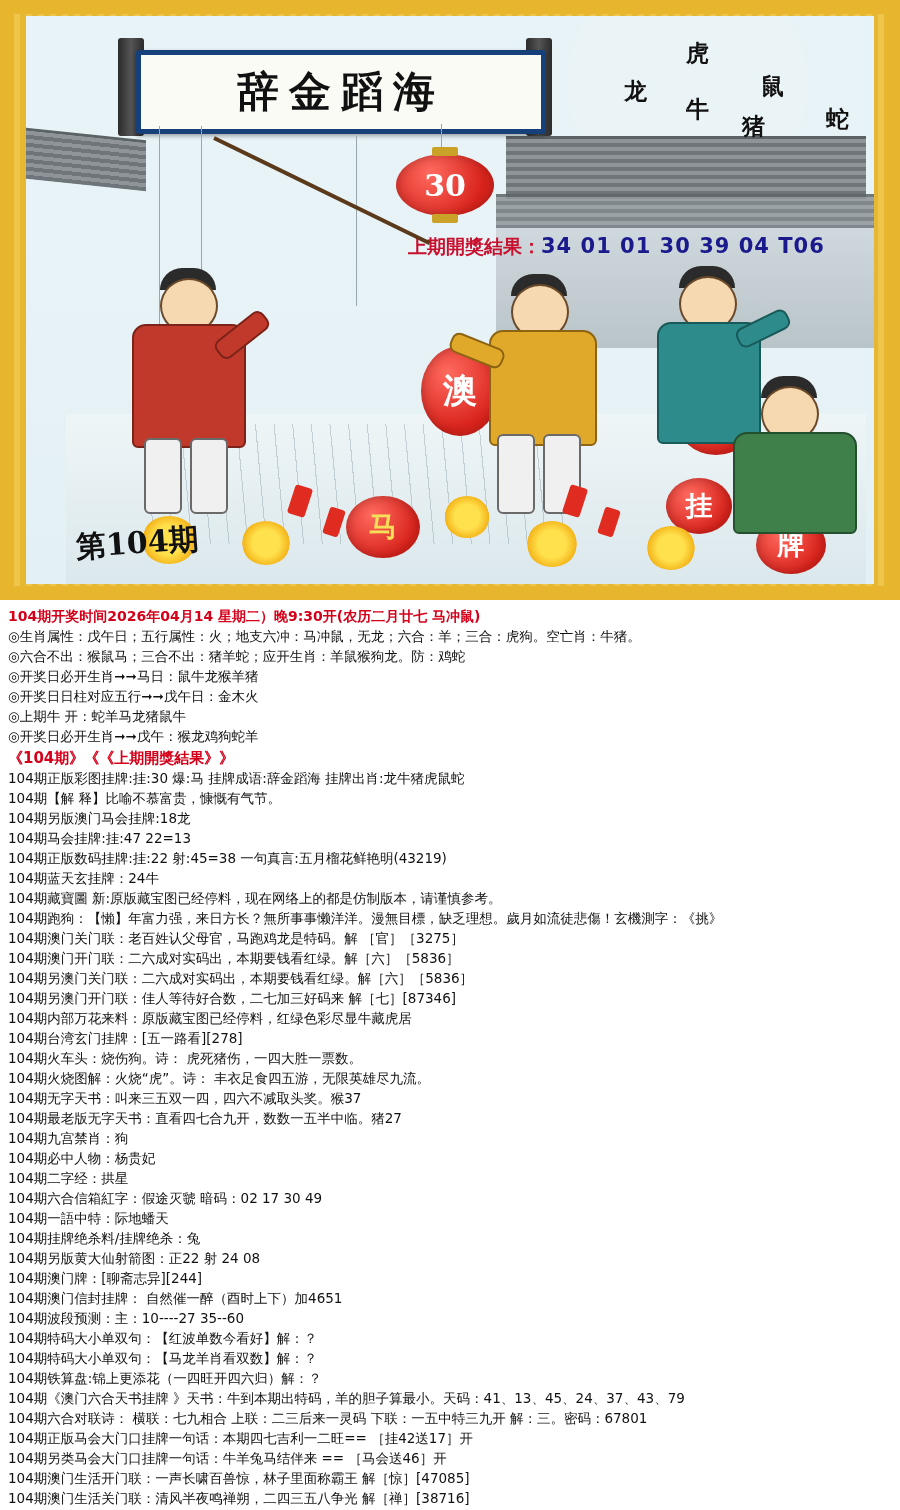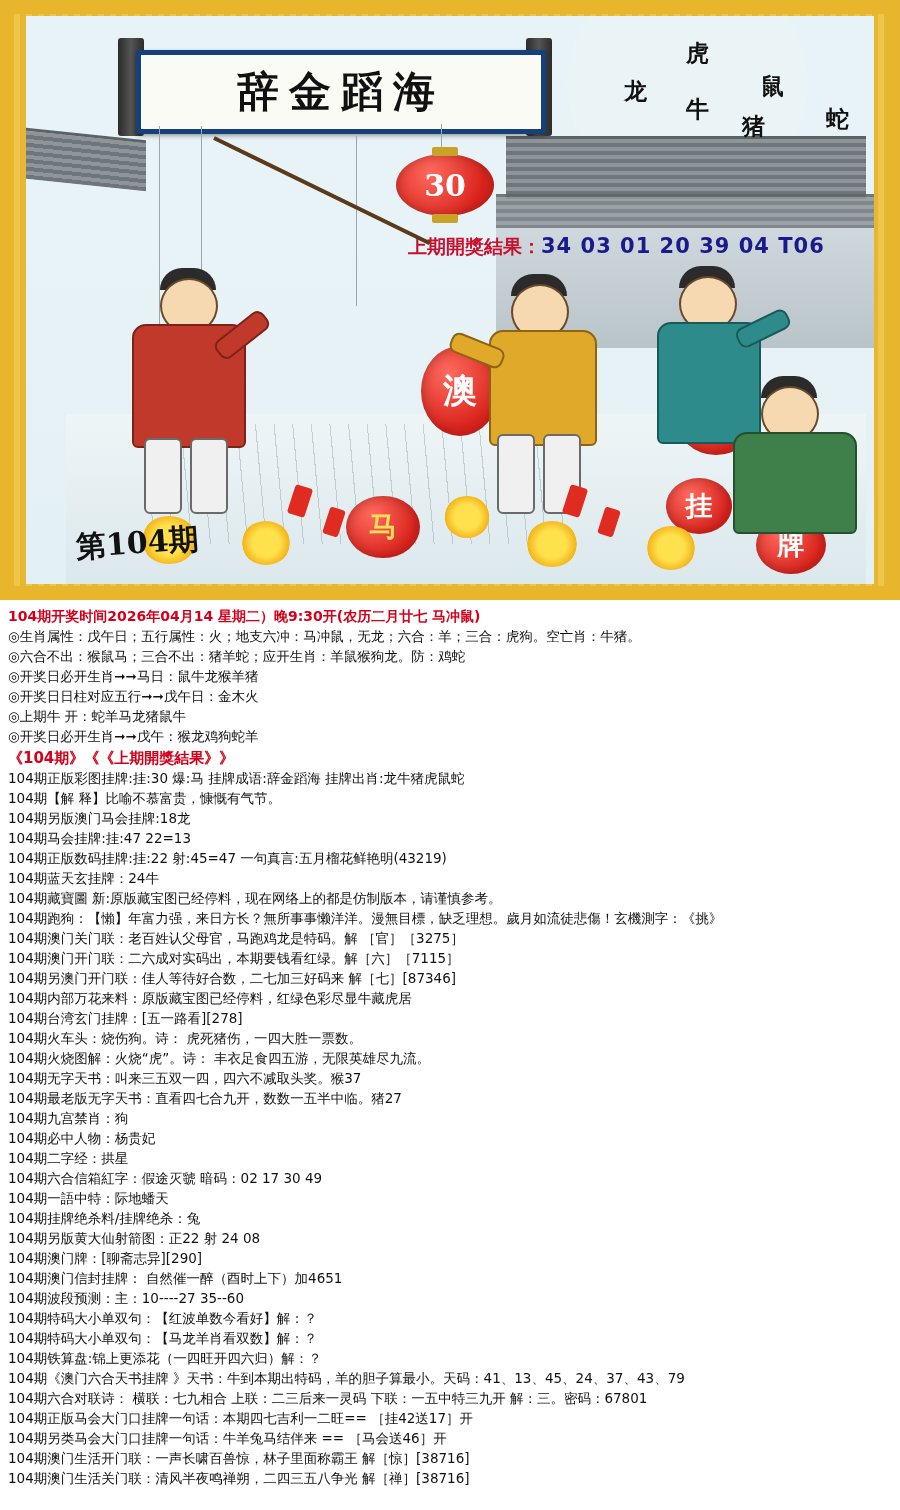--- a/index.html
+++ b/index.html
@@ -211,21 +211,21 @@
     </div>
 
     <div class="zodiac" style="left:660px;top:22px;">虎</div>
     <div class="zodiac" style="left:598px;top:60px;">龙</div>
     <div class="zodiac" style="left:735px;top:55px;">鼠</div>
     <div class="zodiac" style="left:660px;top:78px;">牛</div>
     <div class="zodiac" style="left:800px;top:88px;">蛇</div>
     <div class="zodiac" style="left:716px;top:95px;">猪</div>
 
     <div class="result-line">
-      <span>上期開獎結果：</span><span class="nums">34 03 01 20 39 04 T06</span>
+      <span>上期開獎結果：</span><span class="nums">34 01 01 30 39 04 T06</span>
     </div>
 
     <div class="pole"></div>
 
     <div class="figure" style="left:90px;top:250px;width:150px;height:250px;">
       <div class="hair" style="left:44px;top:2px;"></div>
       <div class="head" style="left:44px;top:12px;"></div>
       <div class="body" style="left:16px;top:58px;width:110px;height:120px;background:#c0392b;border:2px solid #7b2318;"></div>
       <div class="arm" style="left:96px;top:58px;width:56px;height:18px;background:#c0392b;border:2px solid #7b2318;transform:rotate(-38deg);"></div>
       <div class="leg" style="left:28px;top:172px;width:34px;height:72px;"></div>
@@ -277,45 +277,46 @@
   <div class="line">◎开奖日日柱对应五行➞➞戊午日：金木火</div>
   <div class="line">◎上期牛 开：蛇羊马龙猪鼠牛</div>
   <div class="line">◎开奖日必开生肖➞➞戊午：猴龙鸡狗蛇羊</div>
 
   <div class="line sec-title">《104期》《《上期開獎結果》》</div>
 
   <div class="line">104期正版彩图挂牌:挂:30 爆:马 挂牌成语:辞金蹈海 挂牌出肖:龙牛猪虎鼠蛇</div>
   <div class="line">104期【解 释】比喻不慕富贵，慷慨有气节。</div>
   <div class="line">104期另版澳门马会挂牌:18龙</div>
   <div class="line">104期马会挂牌:挂:47 22=13</div>
-  <div class="line">104期正版数码挂牌:挂:22 射:45=47 一句真言:五月榴花鲜艳明(43219)</div>
+  <div class="line">104期正版数码挂牌:挂:22 射:45=38 一句真言:五月榴花鲜艳明(43219)</div>
   <div class="line">104期蓝天玄挂牌：24牛</div>
   <div class="line">104期藏寶圖 新:原版藏宝图已经停料，现在网络上的都是仿制版本，请谨慎参考。</div>
   <div class="line">104期跑狗：【懶】年富力强，来日方长？無所事事懒洋洋。漫無目標，缺乏理想。歲月如流徒悲傷！玄機測字：《挑》</div>
   <div class="line">104期澳门关门联：老百姓认父母官，马跑鸡龙是特码。解 ［官］［3275］</div>
-  <div class="line">104期澳门开门联：二六成对实码出，本期要钱看红绿。解［六］［7115］</div>
+  <div class="line">104期澳门开门联：二六成对实码出，本期要钱看红绿。解［六］［5836］</div>
+  <div class="line">104期另澳门关门联：二六成对实码出，本期要钱看红绿。解［六］［5836］</div>
   <div class="line">104期另澳门开门联：佳人等待好合数，二七加三好码来 解［七］[87346]</div>
   <div class="line">104期内部万花来料：原版藏宝图已经停料，红绿色彩尽显牛藏虎居</div>
   <div class="line">104期台湾玄门挂牌：[五一路看][278]</div>
   <div class="line">104期火车头：烧伤狗。诗： 虎死猪伤，一四大胜一票数。</div>
   <div class="line">104期火烧图解：火烧“虎”。诗： 丰衣足食四五游，无限英雄尽九流。</div>
   <div class="line">104期无字天书：叫来三五双一四，四六不减取头奖。猴37</div>
   <div class="line">104期最老版无字天书：直看四七合九开，数数一五半中临。猪27</div>
   <div class="line">104期九宫禁肖：狗</div>
   <div class="line">104期必中人物：杨贵妃</div>
   <div class="line">104期二字经：拱星</div>
   <div class="line">104期六合信箱紅字：假途灭虢 暗码：02 17 30 49</div>
   <div class="line">104期一語中特：际地蟠天</div>
   <div class="line">104期挂牌绝杀料/挂牌绝杀：兔</div>
   <div class="line">104期另版黄大仙射箭图：正22 射 24 08</div>
-  <div class="line">104期澳门牌：[聊斋志异][290]</div>
+  <div class="line">104期澳门牌：[聊斋志异][244]</div>
   <div class="line">104期澳门信封挂牌： 自然催一醉（酉时上下）加4651</div>
   <div class="line">104期波段预测：主：10----27 35--60</div>
   <div class="line">104期特码大小单双句：【红波单数今看好】解：？</div>
   <div class="line">104期特码大小单双句：【马龙羊肖看双数】解：？</div>
   <div class="line">104期铁算盘:锦上更添花（一四旺开四六归）解：？</div>
   <div class="line">104期《澳门六合天书挂牌 》天书：牛到本期出特码，羊的胆子算最小。天码：41、13、45、24、37、43、79</div>
   <div class="line">104期六合对联诗： 横联：七九相合 上联：二三后来一灵码 下联：一五中特三九开 解：三。密码：67801</div>
   <div class="line">104期正版马会大门口挂牌一句话：本期四七吉利一二旺== ［挂42送17］开</div>
   <div class="line">104期另类马会大门口挂牌一句话：牛羊兔马结伴来 == ［马会送46］开</div>
-  <div class="line">104期澳门生活开门联：一声长啸百兽惊，林子里面称霸王 解［惊］[38716]</div>
+  <div class="line">104期澳门生活开门联：一声长啸百兽惊，林子里面称霸王 解［惊］[47085]</div>
   <div class="line">104期澳门生活关门联：清风半夜鸣禅朔，二四三五八争光 解［禅］[38716]</div>
 </div>
 
 </body></html>

